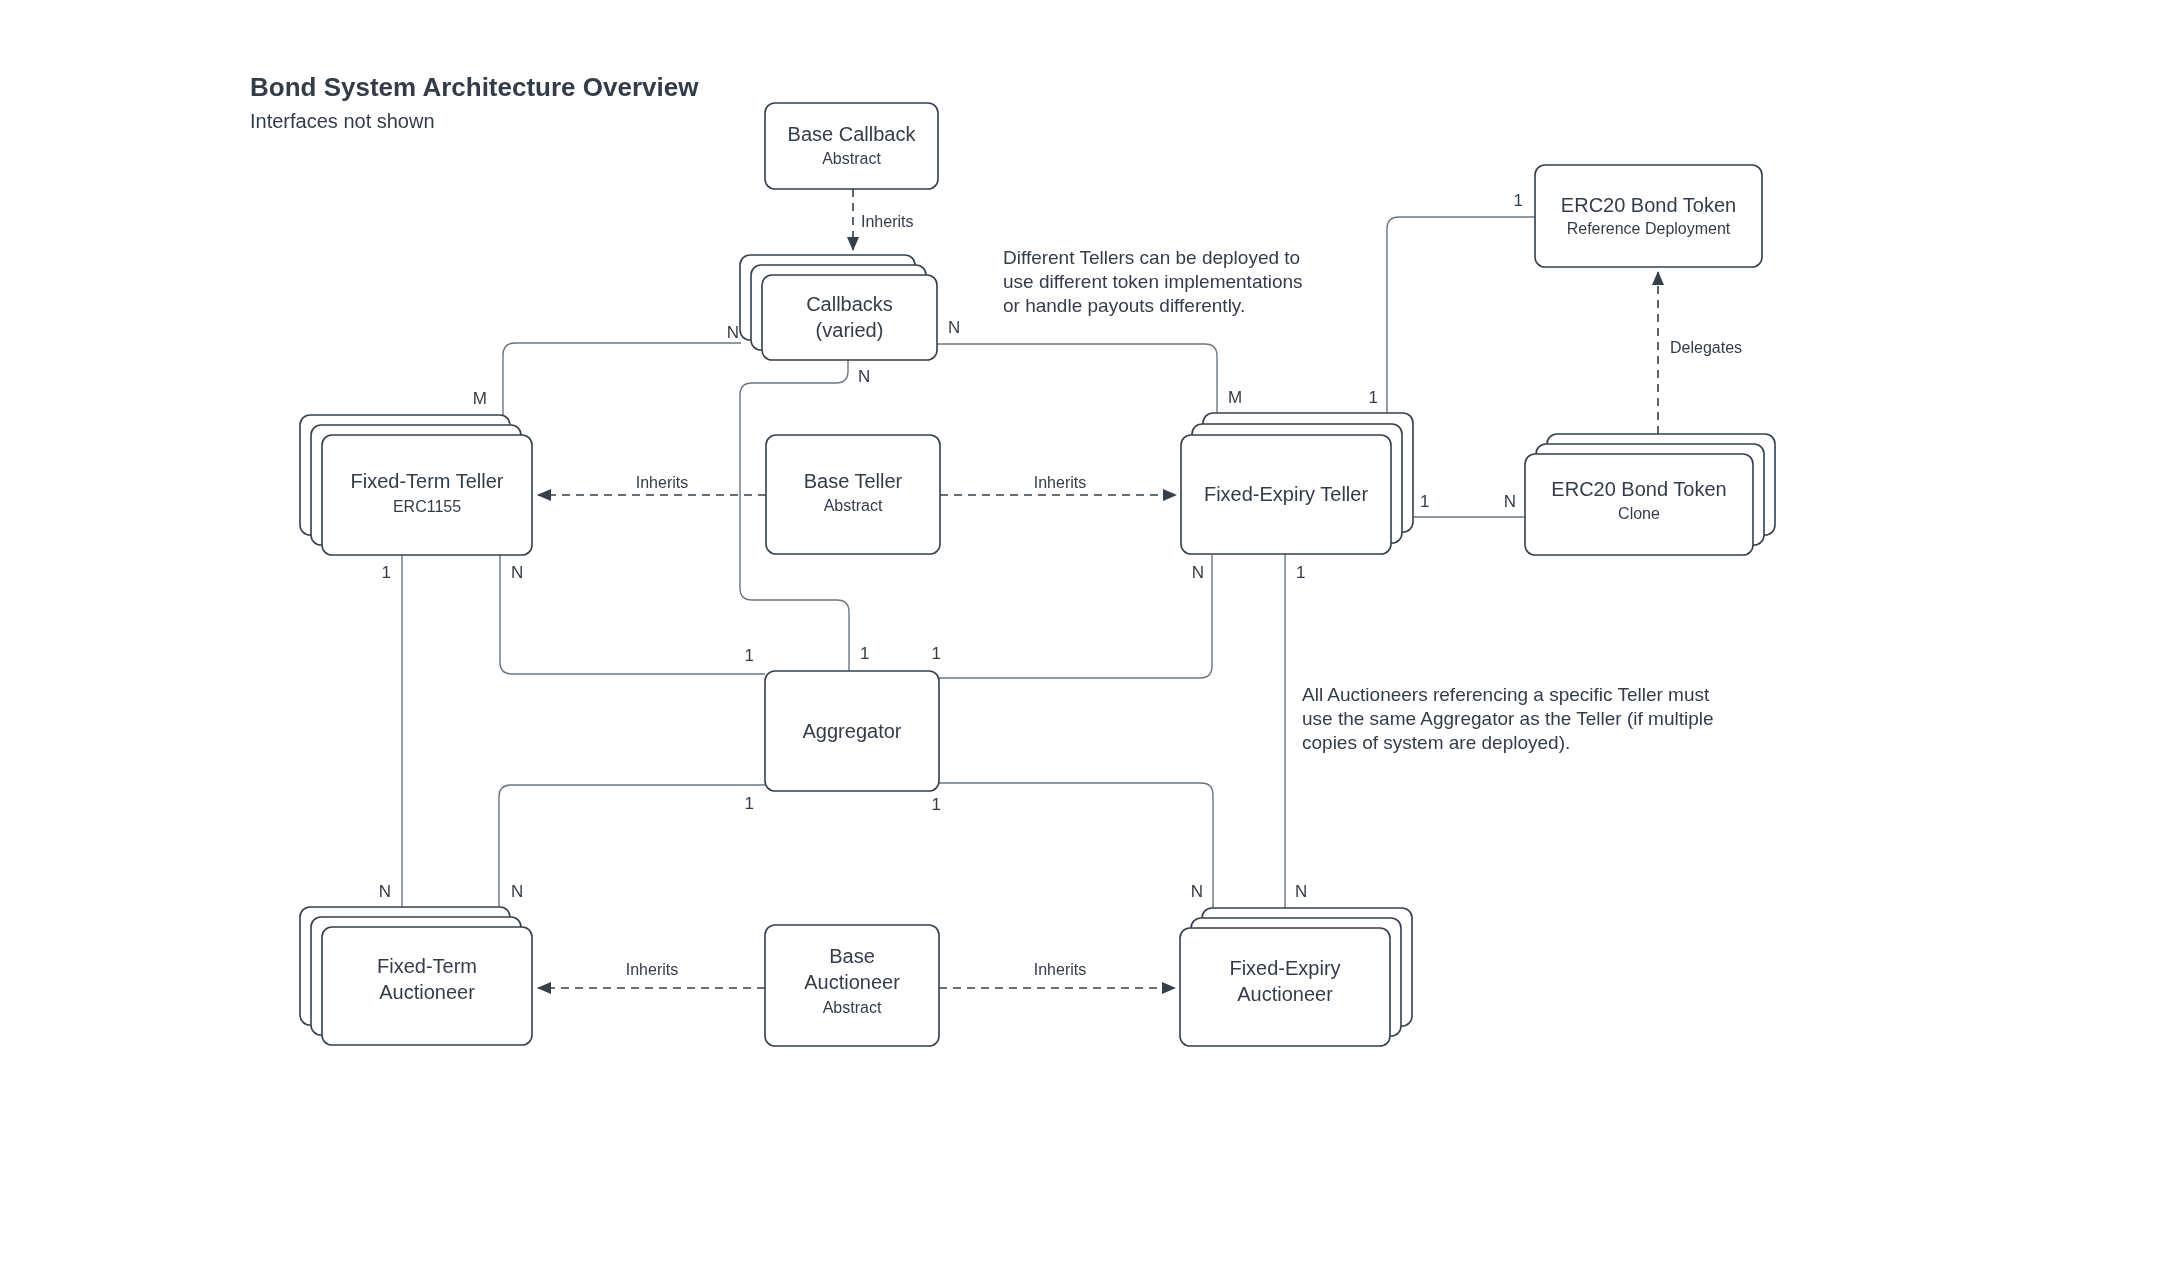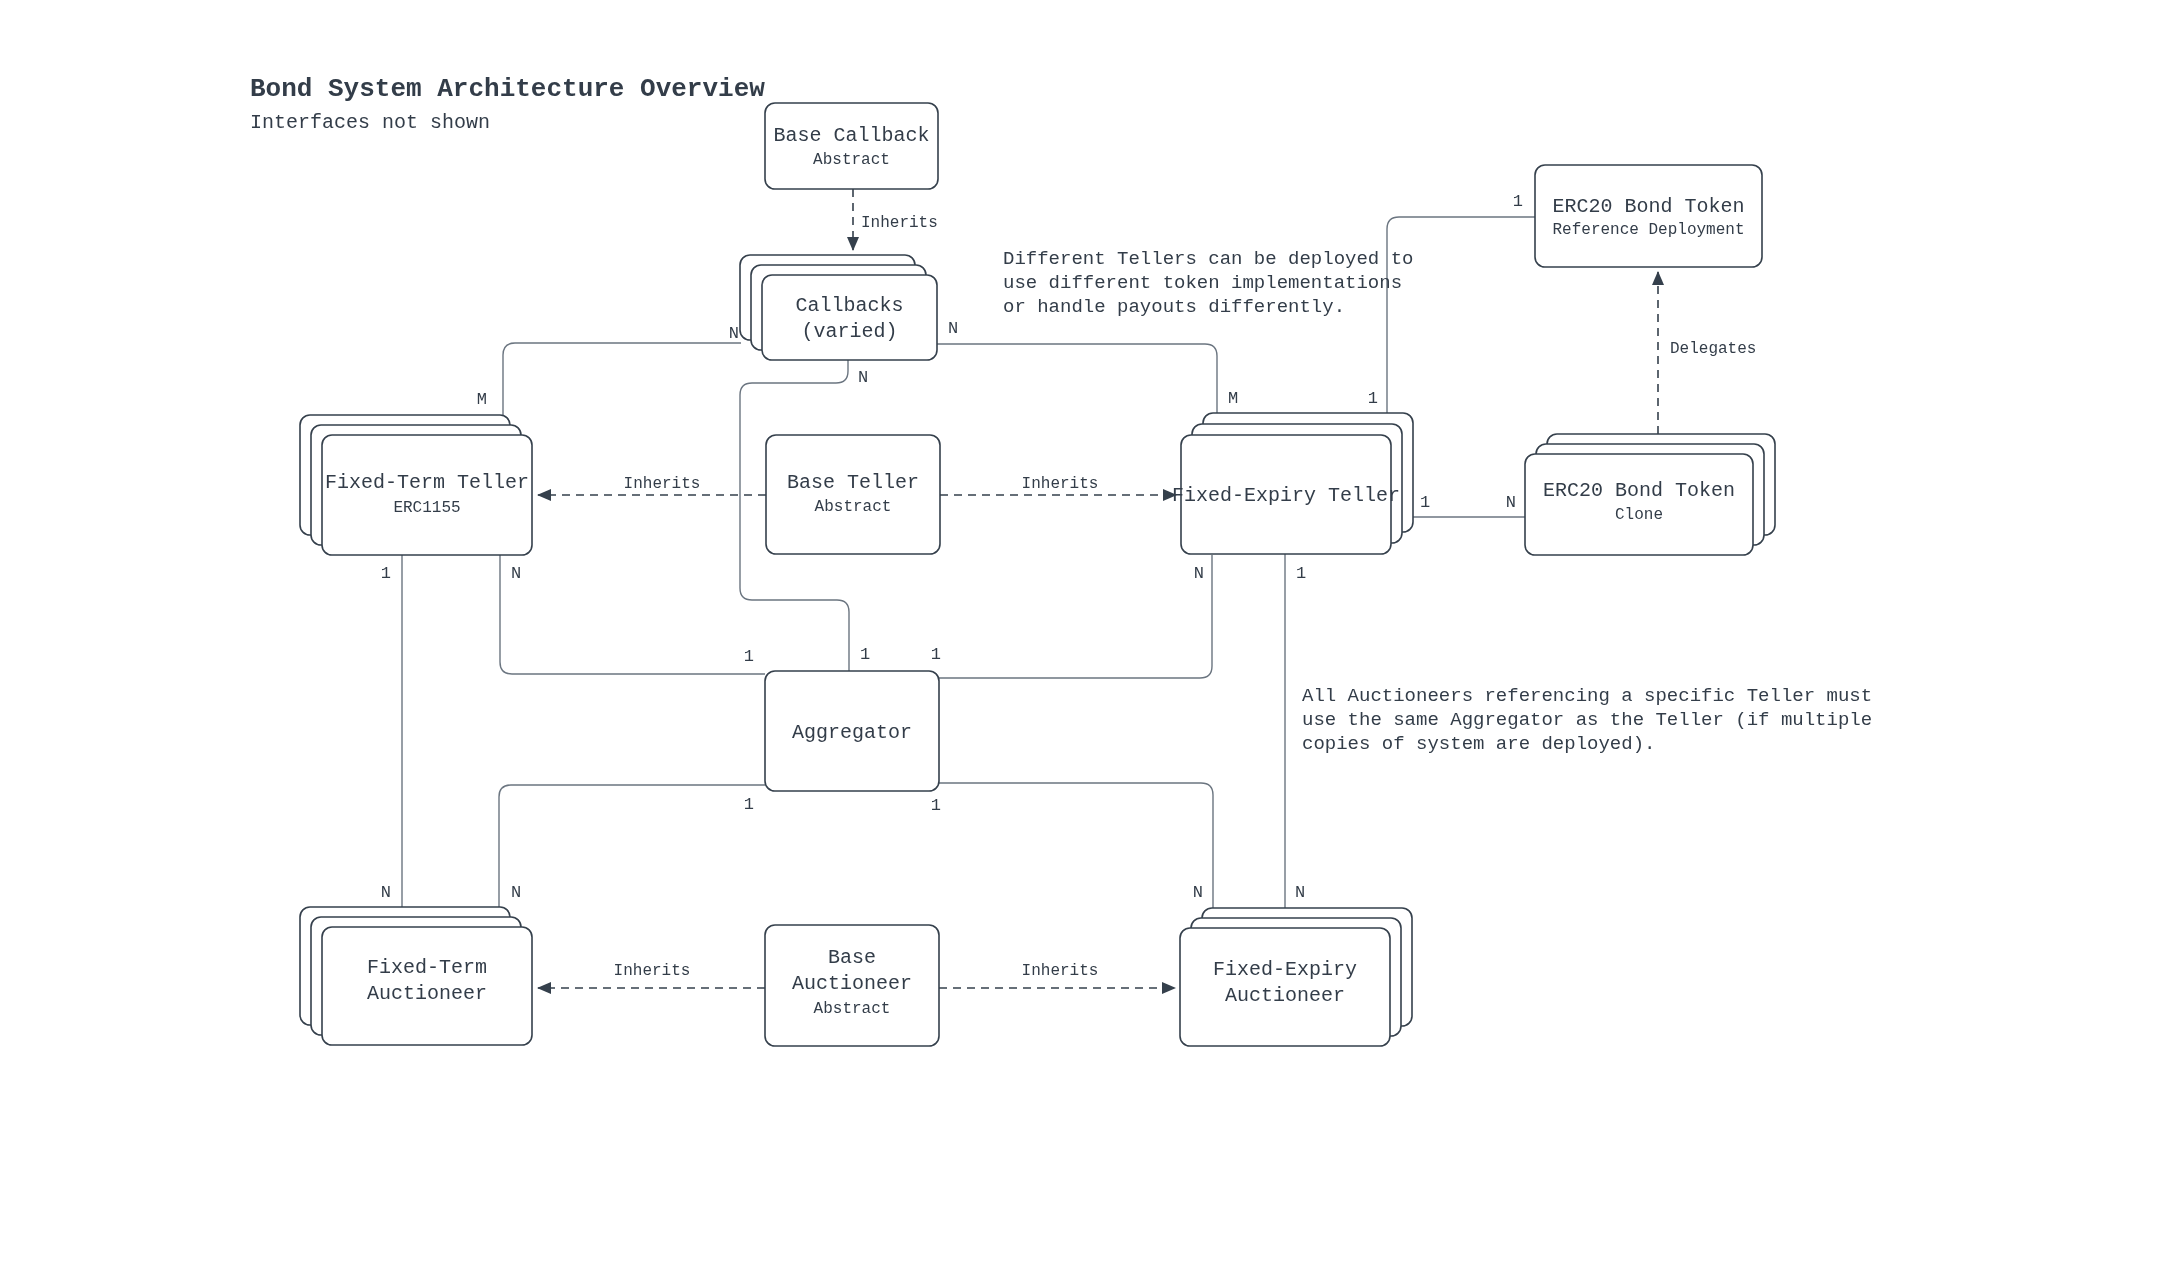--- a/index.html
+++ b/index.html
@@ -1,18 +1,18 @@
 <!DOCTYPE html>
 <html><head>
 <meta charset="utf-8">
 <style>
   html,body { margin:0; padding:0; background:#ffffff; }
   #canvas {
     position:relative; width:2161px; height:1269px; background:#ffffff;
-    font-family:Liberation Mono, monospace;
+    font-family:Liberation Sans, sans-serif;
   }
   svg { position:absolute; top:0; left:0; }
   .box   { fill:#ffffff; stroke:#35404c; stroke-width:1.6; }
   .conn  { fill:none; stroke:#6b7580; stroke-width:1.4; }
   .dash  { fill:none; stroke:#35404c; stroke-width:1.6; stroke-dasharray:8 6; }
   text   { fill:#333d49; }
   .t-title    { font-size:26px; font-weight:bold; }
   .t-subtitle { font-size:20px; }
   .t-main { font-size:20px; }
   .t-sub  { font-size:16px; }

